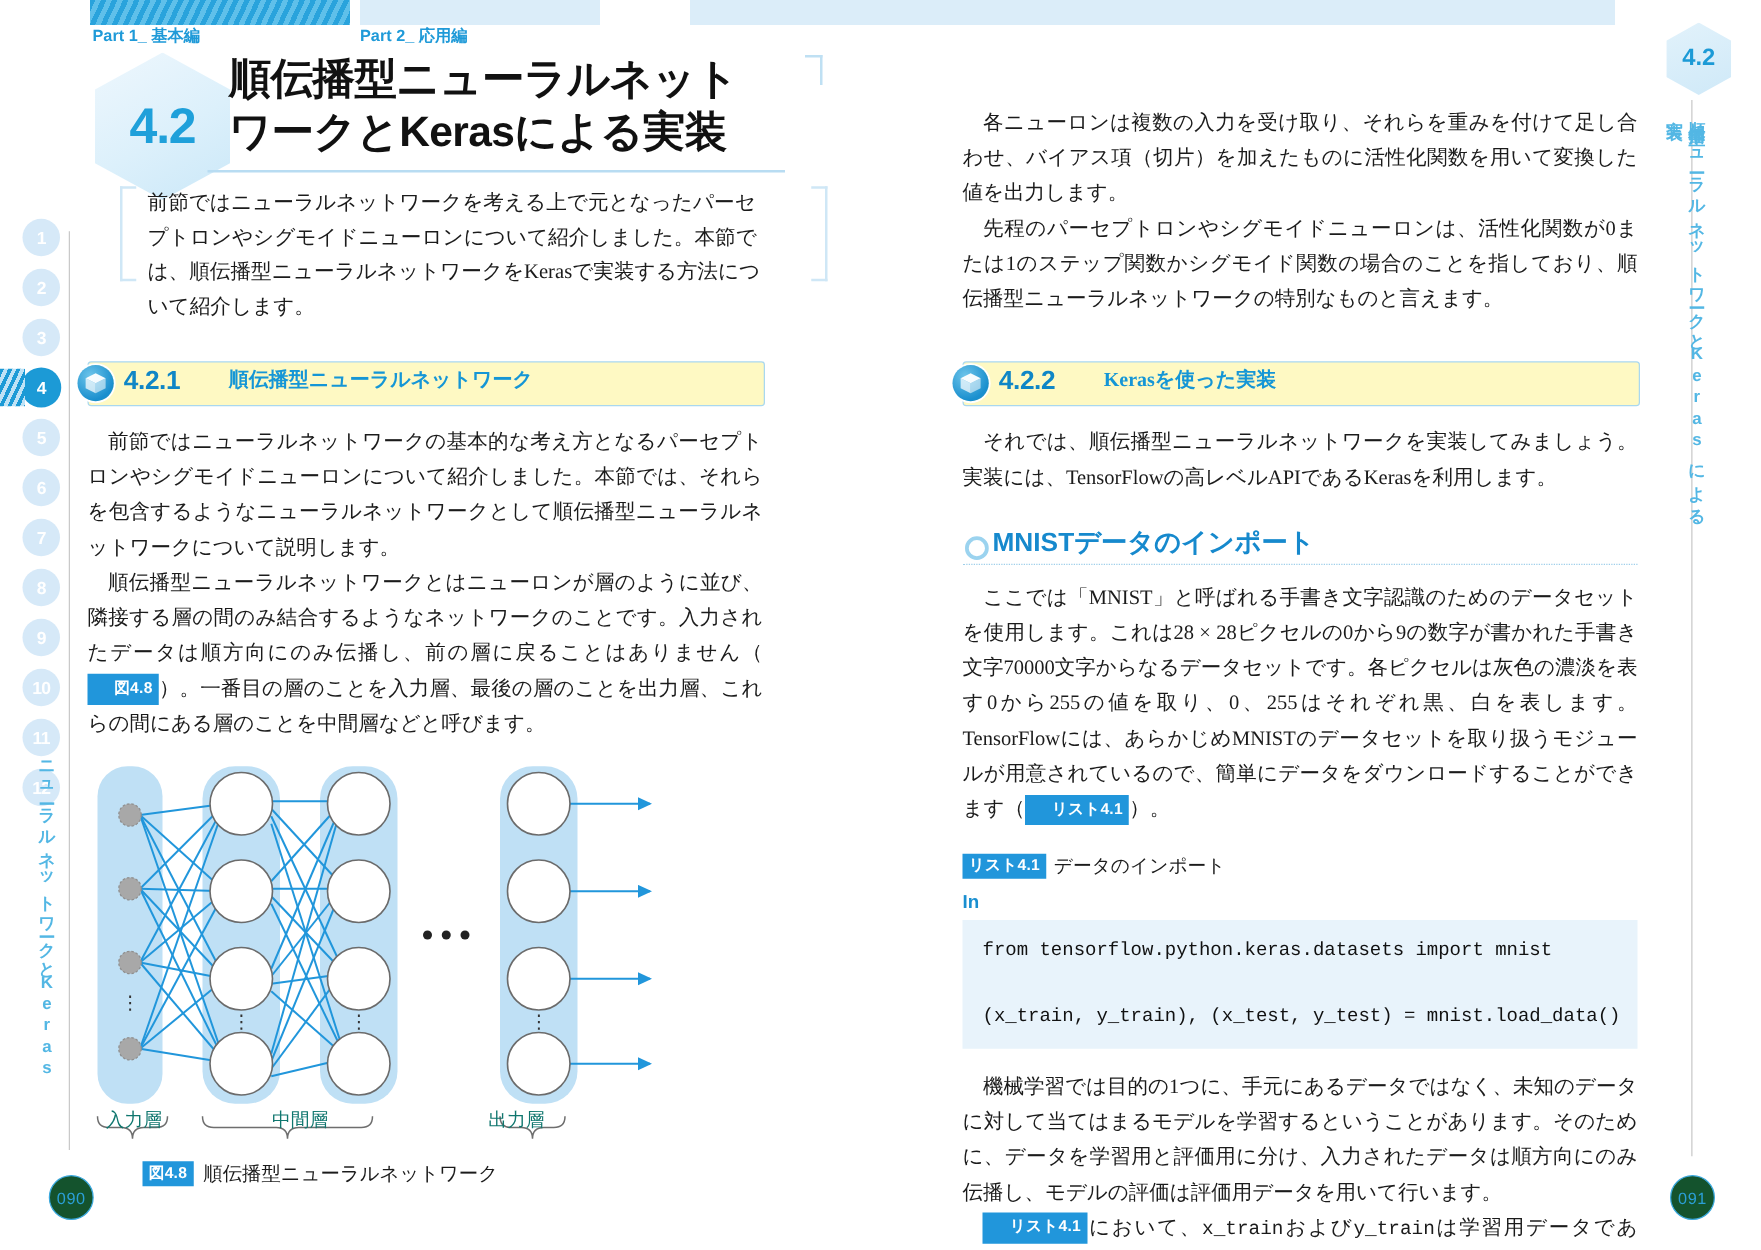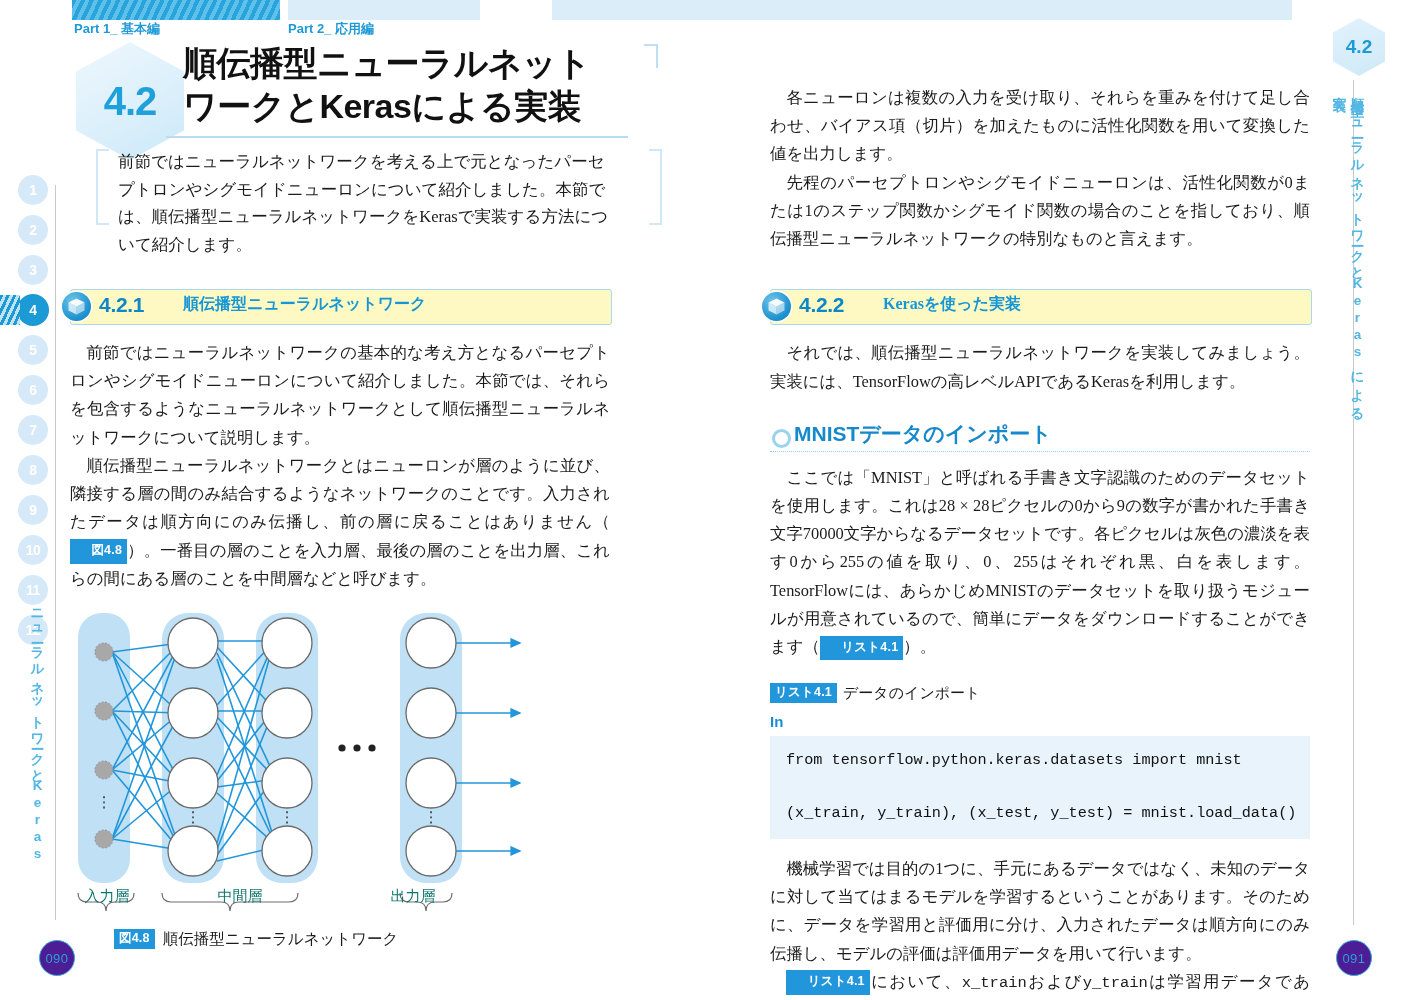--- a/index.html
+++ b/index.html
@@ -28,21 +28,21 @@
   }
   .rail-vtext{
     position:absolute;left:22px;top:600px;width:24px;
     writing-mode:vertical-rl;text-orientation:upright;
     font-family:"Liberation Sans","DejaVu Sans",sans-serif;
     font-size:13.5px;color:#53b7e4;letter-spacing:2px;font-weight:600;
   }
   .rail-line-l{position:absolute;left:55px;top:185px;width:1px;height:735px;background:#c9c9c9;}
   .pagenum{
     position:absolute;width:34px;height:34px;border-radius:50%;
-    border:1.4px solid #3aa8dd;color:#2b9fd6;background:#4c1d95;
+    border:1.4px solid #3aa8dd;color:#2b9fd6;background:#14532d;
     font-family:"Liberation Sans","DejaVu Sans",sans-serif;
     font-size:13px;display:flex;align-items:center;justify-content:center;
     letter-spacing:0.5px;
   }
   #pagenum-left{left:39px;top:940px;}
   #pagenum-right{left:1336px;top:940px;}
 
   
   .rail-line-r{position:absolute;left:1353px;top:80px;width:1px;height:845px;background:#c9c9c9;}
   .thumb-hex{

